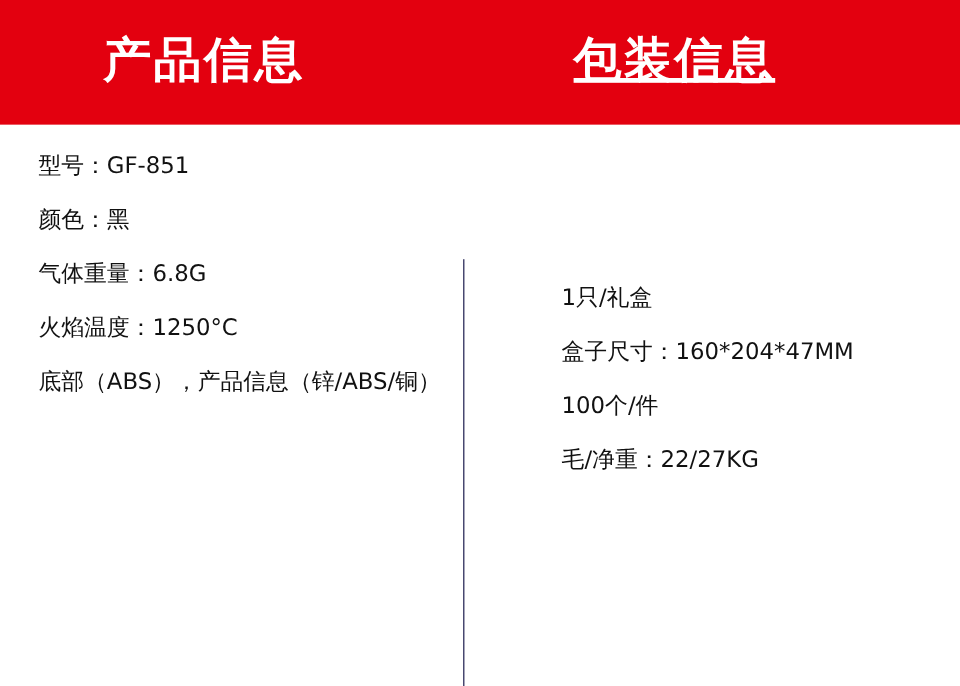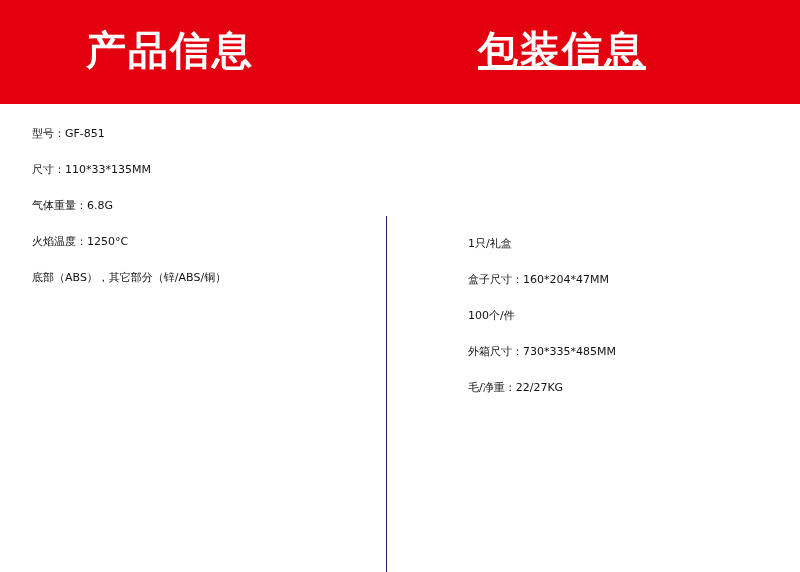--- a/index.html
+++ b/index.html
@@ -55,21 +55,21 @@
   .divider {
     position: absolute;
     left: 386px;
     top: 112px;
     width: 1px;
     height: 424px;
     background: #1c1c4e;
   }
   .col {
     position: absolute;
-    font-size: 11px;
+    font-size: 19px;
     color: #111111;
     font-family: "DejaVu Sans", "Liberation Sans", sans-serif;
   }
   .col-left {
     left: 32px;
     top: 24px;
     width: 340px;
   }
   .col-right {
     left: 468px;
@@ -98,28 +98,27 @@
     <div class="header-title left">产品信息</div>
     <div class="header-title right">包装信息</div>
   </div>
 
   <div class="body-area">
 
     <div class="divider"></div>
 
     <div class="col col-left">
       <div class="spec-line">型号：GF-851</div>
-      <div class="spec-line">尺寸：110*33*135MM</div>
+      <div class="spec-line">颜色：黑</div>
       <div class="spec-line">气体重量：6.8G</div>
       <div class="spec-line">火焰温度：1250°C</div>
-      <div class="spec-line last">底部（ABS），其它部分（锌/ABS/铜）</div>
+      <div class="spec-line last">底部（ABS），产品信息（锌/ABS/铜）</div>
     </div>
 
     <div class="col col-right">
       <div class="spec-line">1只/礼盒</div>
       <div class="spec-line">盒子尺寸：160*204*47MM</div>
       <div class="spec-line">100个/件</div>
-      <div class="spec-line">外箱尺寸：730*335*485MM</div>
       <div class="spec-line last">毛/净重：22/27KG</div>
     </div>
 
   </div>
 </div>
 
 </body></html>

